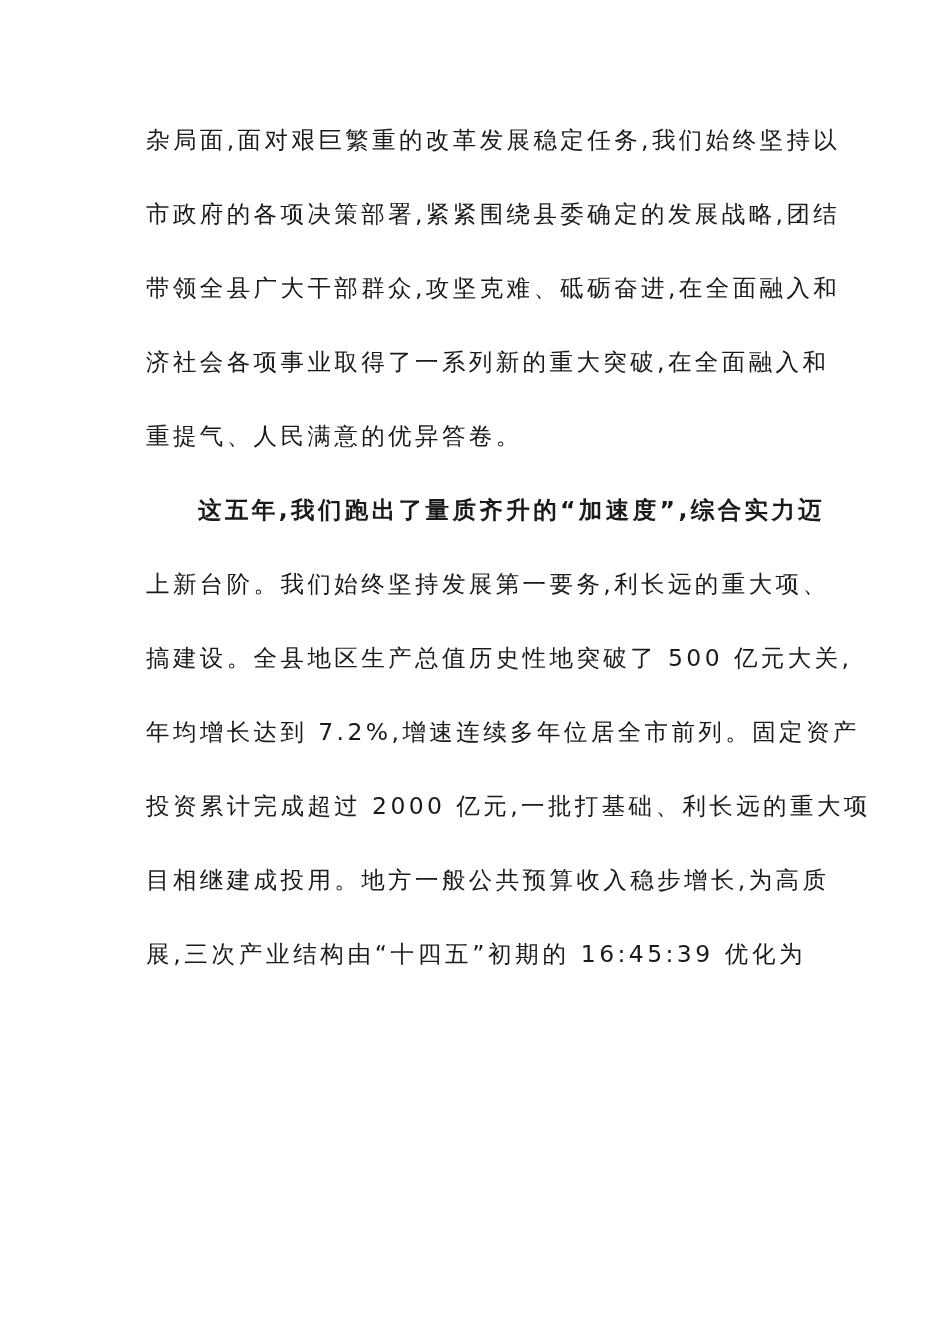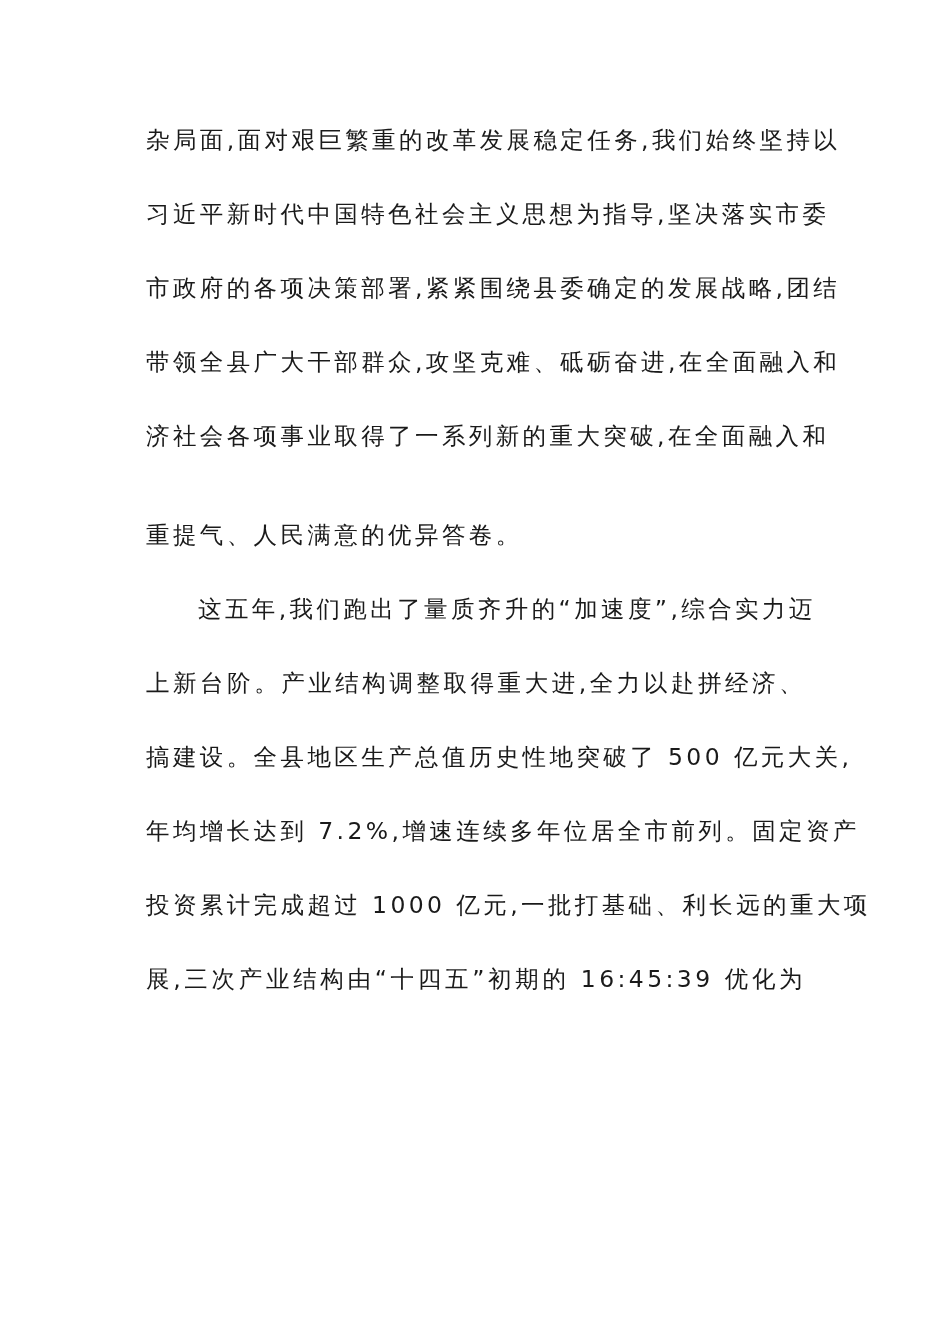--- a/index.html
+++ b/index.html
@@ -34,41 +34,41 @@
       line-height: 40px;
       font-size: 23.5px;
       white-space: nowrap;
       letter-spacing: 3.4px;
       text-align: justify;
       text-align-last: justify;
       display: block;
     }
     .line.last {
       text-align-last: left;
-      margin-top: 25px;
     }
     .line.indent {
       padding-left: 52px;
+      font-weight: bold;
     }
   </style>
 </head>
 <body>
 
 <div class="page">
   <div class="text-block">
     <div>
       <span class="line">杂局面,面对艰巨繁重的改革发展稳定任务,我们始终坚持以</span>
-      <span class="line">习近平新时代中国特色社会主义思想为指导,坚决落实市委</span>
       <span class="line">市政府的各项决策部署,紧紧围绕县委确定的发展战略,团结</span>
       <span class="line">带领全县广大干部群众,攻坚克难、砥砺奋进,在全面融入和</span>
       <span class="line">济社会各项事业取得了一系列新的重大突破,在全面融入和</span>
       <span class="line last">重提气、人民满意的优异答卷。</span>
     </div>
     <div>
       <span class="line indent">这五年,我们跑出了量质齐升的“加速度”,综合实力迈</span>
-      <span class="line">上新台阶。产业结构调整取得重大进,全力以赴拼经济、</span>
+      <span class="line">上新台阶。我们始终坚持发展第一要务,利长远的重大项、</span>
       <span class="line">搞建设。全县地区生产总值历史性地突破了 500 亿元大关,</span>
       <span class="line">年均增长达到 7.2%,增速连续多年位居全市前列。固定资产</span>
-      <span class="line">投资累计完成超过 1000 亿元,一批打基础、利长远的重大项</span>
+      <span class="line">投资累计完成超过 2000 亿元,一批打基础、利长远的重大项</span>
+      <span class="line">目相继建成投用。地方一般公共预算收入稳步增长,为高质</span>
       <span class="line">展,三次产业结构由“十四五”初期的 16:45:39 优化为</span>
     </div>
   </div>
 </div>
 
 </body></html>

